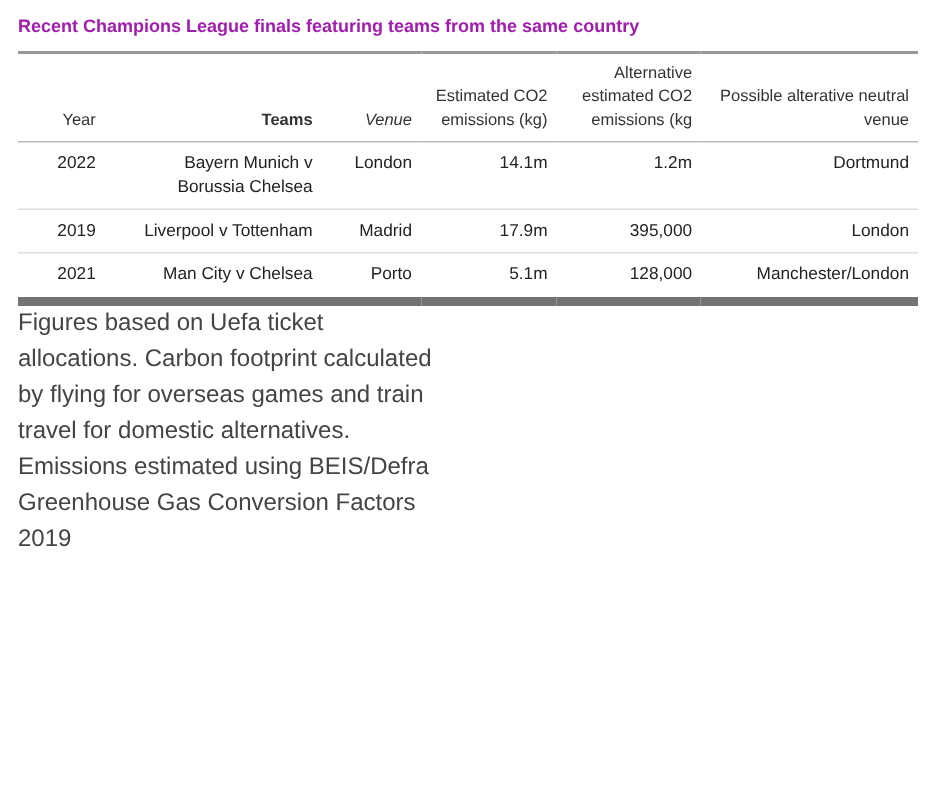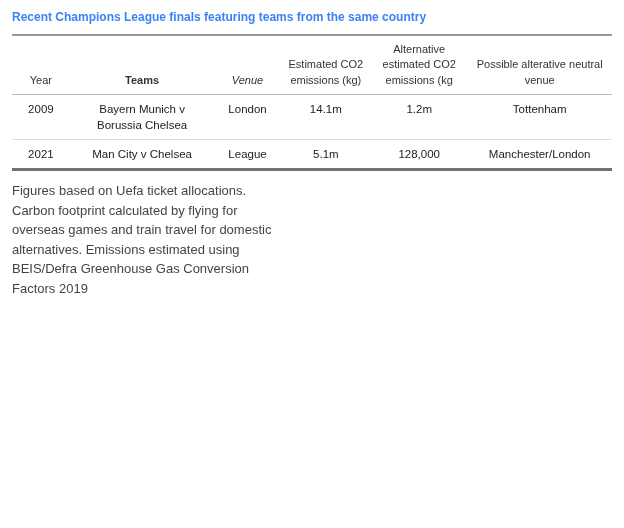--- a/index.html
+++ b/index.html
@@ -15,62 +15,61 @@
       color: #222;
       width: 624px;
       min-height: 528px;
       padding: 10px 12px;
     }
 
     .table-title {
       font-weight: bold;
       font-size: 12px;
       margin-bottom: 10px;
-      color: #3b82f6;
+      color: #a21caf;
     }
 
     table {
       width: 100%;
       border-collapse: collapse;
     }
 
     th, td {
       padding: 6px 6px;
-      text-align: center;
+      text-align: right;
       vertical-align: top;
       border-bottom: 1px solid #ddd;
       font-size: 11.5px;
       line-height: 1.4;
     }
 
     thead th {
       font-weight: normal;
       font-size: 11px;
       color: #333;
       border-top: 2px solid #999;
       border-bottom: 1px solid #bbb;
       vertical-align: bottom;
       padding-bottom: 6px;
     }
 
     tbody tr:last-child td {
-      border-bottom: 3px solid #737373;
+      border-bottom: 6px solid #737373;
     }
 
     .col-year { width: 48px; }
     .col-teams { width: 120px; font-weight: bold; }
     .col-venue { width: 55px; font-style: italic; }
     .col-co2 { width: 75px; }
     .col-alt-co2 { width: 80px; }
     .col-neutral { width: 120px; }
 
     .footnote {
-      font-size: 13px;
+      font-size: 16px;
       color: #444;
-      margin-top: 10px;
       line-height: 1.5;
       max-width: 280px;
     }
   </style>
 </head>
 <body>
 
 <div class="table-title">Recent Champions League finals featuring teams from the same country</div>
 
 <table>
@@ -79,31 +78,39 @@
       <th class="col-year">Year</th>
       <th class="col-teams">Teams</th>
       <th class="col-venue">Venue</th>
       <th class="col-co2">Estimated CO2 emissions (kg)</th>
       <th class="col-alt-co2">Alternative estimated CO2 emissions (kg</th>
       <th class="col-neutral">Possible alterative neutral venue</th>
     </tr>
   </thead>
   <tbody id="table-body">
   <tr>
-        <td>2009</td>
+        <td>2022</td>
         <td>Bayern Munich v Borussia Chelsea</td>
         <td>London</td>
         <td>14.1m</td>
         <td>1.2m</td>
-        <td>Tottenham</td>
+        <td>Dortmund</td>
+      </tr>
+      <tr>
+        <td>2019</td>
+        <td>Liverpool v Tottenham</td>
+        <td>Madrid</td>
+        <td>17.9m</td>
+        <td>395,000</td>
+        <td>London</td>
       </tr>
       <tr>
         <td>2021</td>
         <td>Man City v Chelsea</td>
-        <td>League</td>
+        <td>Porto</td>
         <td>5.1m</td>
         <td>128,000</td>
         <td>Manchester/London</td>
       </tr>
     </tbody>
 </table>
 
 <div class="footnote">Figures based on Uefa ticket allocations. Carbon footprint calculated by flying for overseas games and train travel for domestic alternatives. Emissions estimated using BEIS/Defra Greenhouse Gas Conversion Factors 2019</div>
 
 </body></html>

